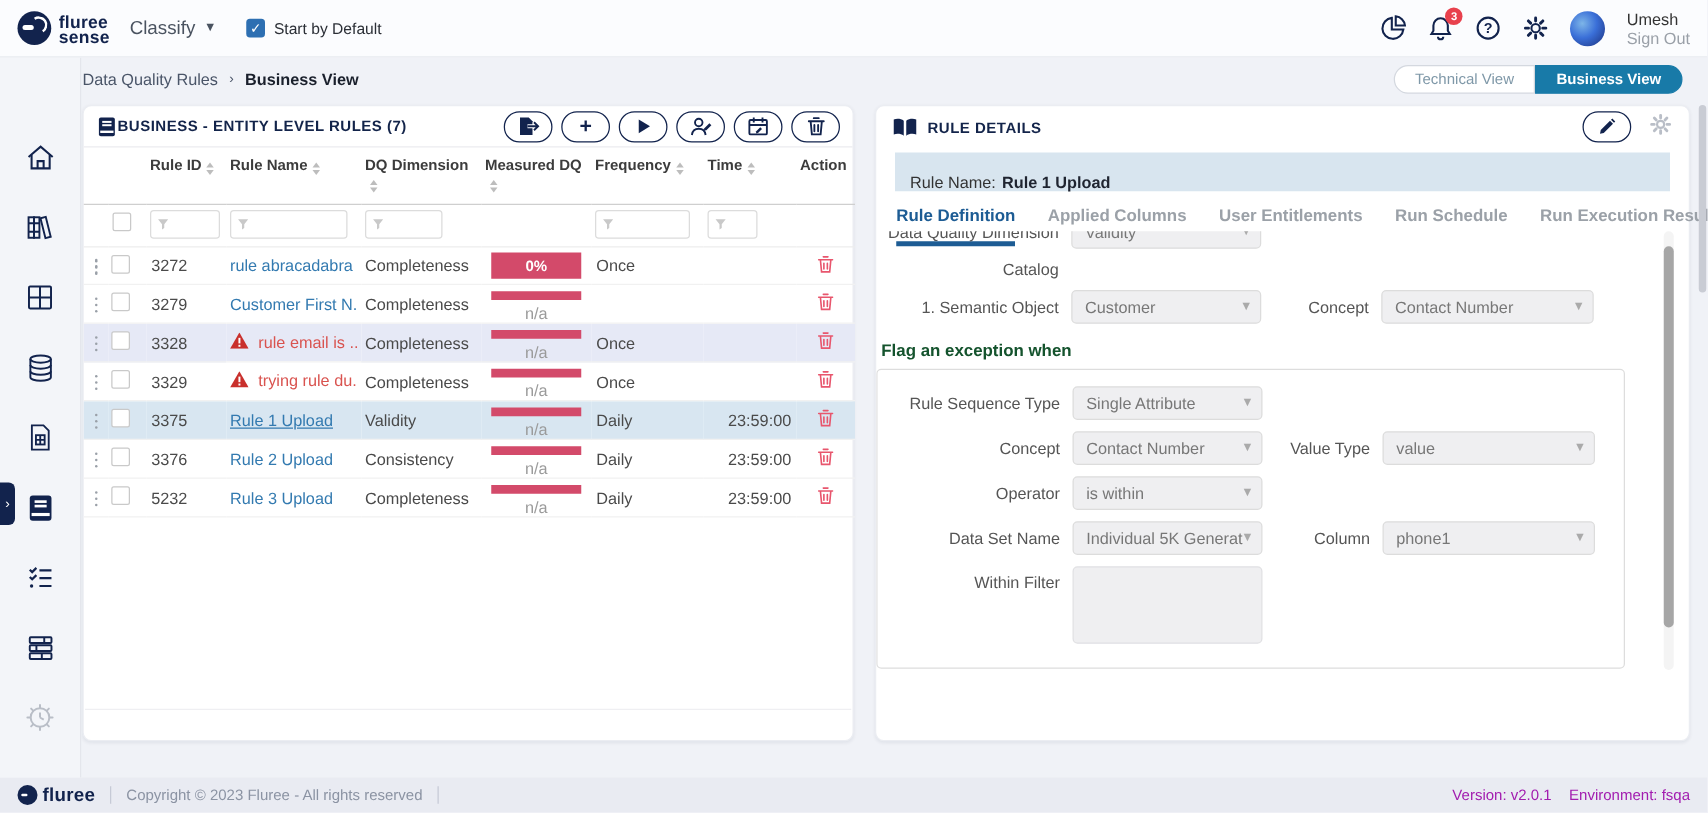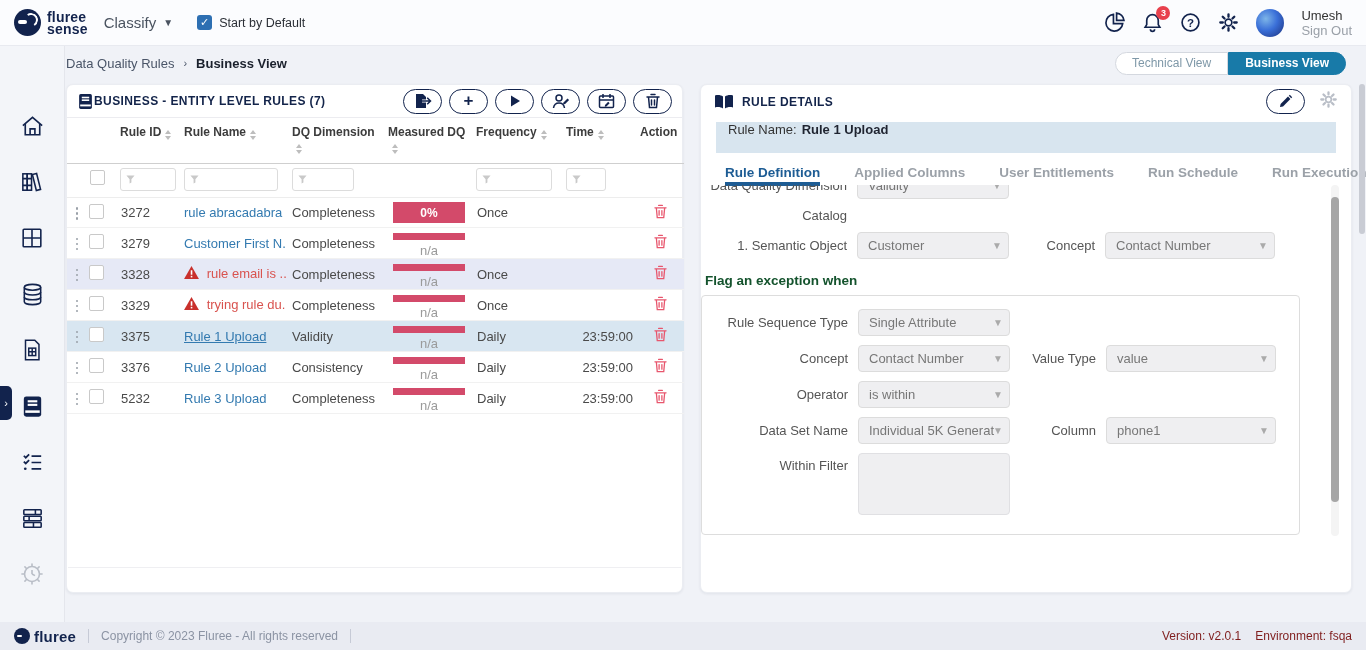--- a/index.html
+++ b/index.html
@@ -106,25 +106,25 @@
   td.c-freq { padding-left:4px; }
   td.c-time { text-align:right; padding-right:4px; }
   td.c-act { text-align:center; }
   .trash { cursor:pointer; display:inline-flex; }
   .table-bottom-line { position:absolute; left:1px; right:1px; bottom:24px; border-top:1px solid #efeff2; }
 
   
   .rp-header { height:33px; display:flex; align-items:center; padding:0 13px; }
   .rp-title { font-size:12px; font-weight:bold; color:#13244a; letter-spacing:.4px; margin-left:8px; }
   .rp-actions { margin-left:auto; display:flex; align-items:center; gap:14px; }
-  .strip { margin:4px 15px 8px; background:#d8e5ef; height:31px; display:flex; align-items:flex-start;
+  .strip { margin:4px 15px 8px; background:#d8e5ef; height:31px; display:flex; align-items:flex-end;
            padding:0 12px; font-size:13px; color:#333; gap:5px; }
   .strip b { color:#1f2430; }
   .tabs { display:flex; gap:26px; padding:0 16px; margin-top:12px; }
-  .tab { font-size:13.5px; font-weight:bold; color:#9ba1a8; padding-bottom:2px; cursor:pointer; white-space:nowrap;margin-left:8px; }
+  .tab { font-size:13.5px; font-weight:bold; color:#9ba1a8; padding-bottom:13px; cursor:pointer; white-space:nowrap; }
   .tab.active { color:#1d5c94; border-bottom:4px solid #1d5c94; }
   .rp-content { position:absolute; top:100px; left:0; right:24px; bottom:46px; overflow:hidden; }
   .frow { display:flex; align-items:center; margin-bottom:9px; }
   .flabel { width:146px; text-align:right; font-size:13px; color:#555; margin-right:10px; flex-shrink:0; }
   .flabel2 { width:86px; text-align:right; font-size:13px; color:#555; margin-right:10px; flex-shrink:0; }
   .sel { position:relative; background:#efeff1; border:1px solid #dcdcdc; border-radius:4px; height:27px;
          line-height:25px; padding:0 18px 0 10px; color:#777; font-size:13px; white-space:nowrap; overflow:hidden; cursor:default; }
   .sel .caret { position:absolute; right:6px; top:0; color:#aaa; font-size:10px; }
   .w150 { width:152px; } .w170 { width:170px; }
   .input-wide { width:424px; background:#efeff1; border:1px solid #dcdcdc; border-radius:4px; height:27px;
@@ -141,21 +141,21 @@
 
   
   .footer { position:absolute; left:0; right:0; bottom:0; height:28px; background:#e9ebf2;
             display:flex; align-items:center; padding:0 14px; }
   .f-brand { display:flex; align-items:center; gap:4px; }
   .f-mark { width:16px; height:16px; border-radius:50%; background:#12234d; position:relative; }
   .f-mark::after { content:""; position:absolute; left:2.5px; top:6.5px; width:5px; height:2.5px; border-radius:1px; background:#fff; }
   .f-brand b { font-size:15px; color:#12234d; letter-spacing:.2px; }
   .f-div { width:1px; height:14px; background:#c6cad6; margin:0 12px; }
   .f-copy { font-size:12px; color:#8b93a3; }
-  .f-right { margin-left:auto; display:flex; gap:14px; font-size:12px; color:#7f1d1d; }
+  .f-right { margin-left:auto; display:flex; gap:14px; font-size:12px; color:#a21caf; }
 </style>
 </head>
 <body>
 
 <div class="navbar">
   <div class="brand">
     <span class="brand-mark"></span>
     <span class="brand-text">
       <b>fluree</b>
       <b>sense</b>

